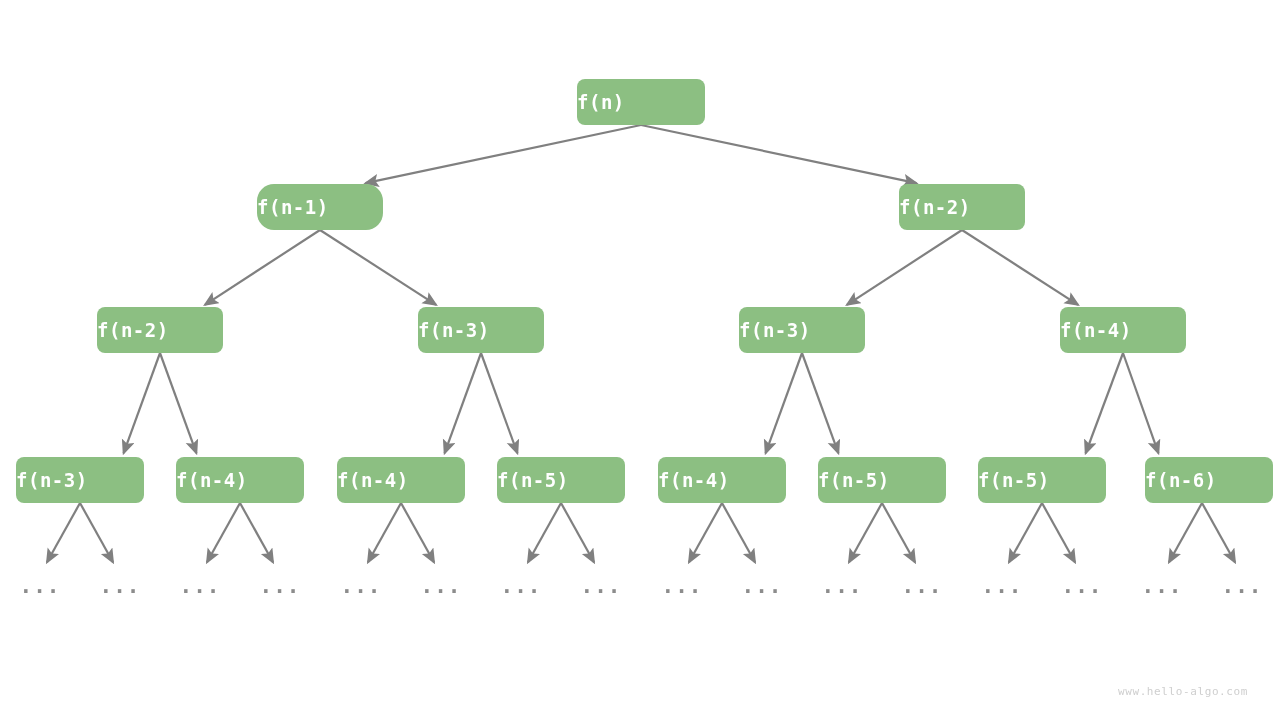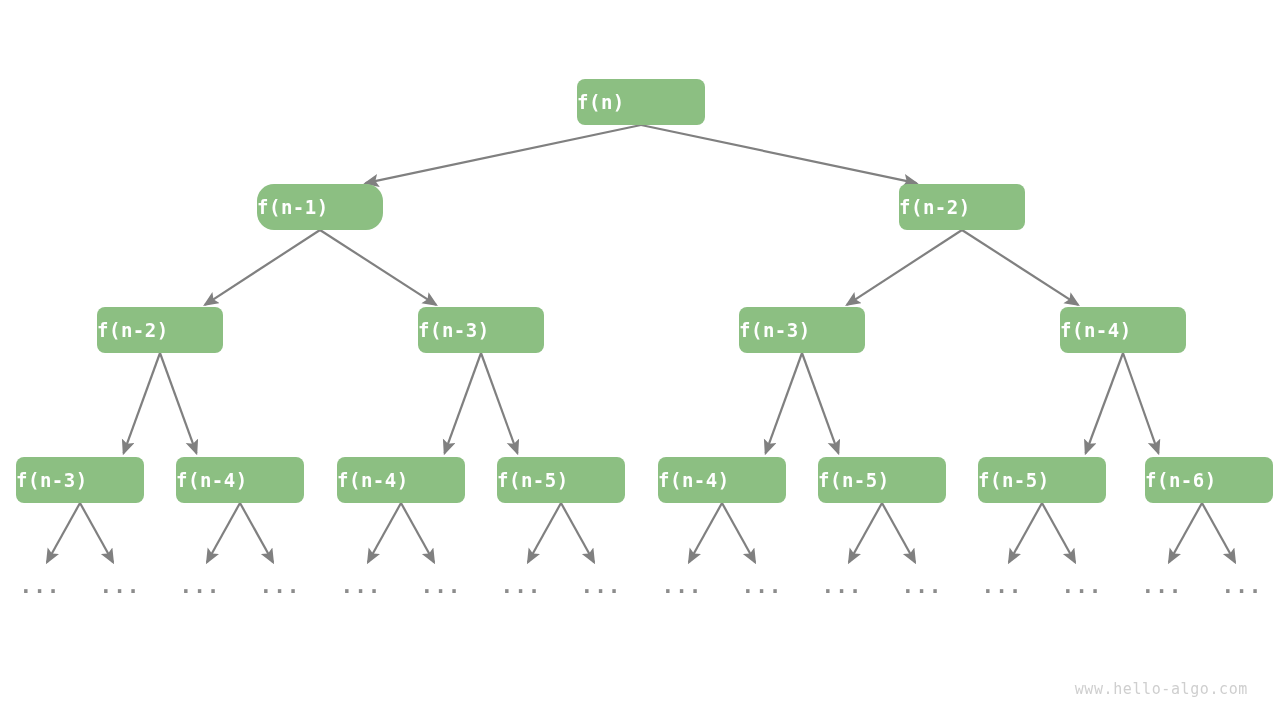--- a/index.html
+++ b/index.html
@@ -55,21 +55,21 @@
     line-height: 1;
     transform: translate(-50%, -50%);
     user-select: none;
   }
   #watermark {
     position: absolute;
     right: 32px;
     bottom: 22px;
     color: #cfcfcf;
     font-family: "DejaVu Sans Mono", "Liberation Mono", monospace;
-    font-size: 15px;
+    font-size: 11px;
     letter-spacing: 0.6px;
     user-select: none;
   }
 </style>
 </head>
 <body>
 
 <div id="diagram-root">
 
   <svg id="edge-layer" viewBox="0 0 1280 720" width="1280" height="720" xmlns="http://www.w3.org/2000/svg">

